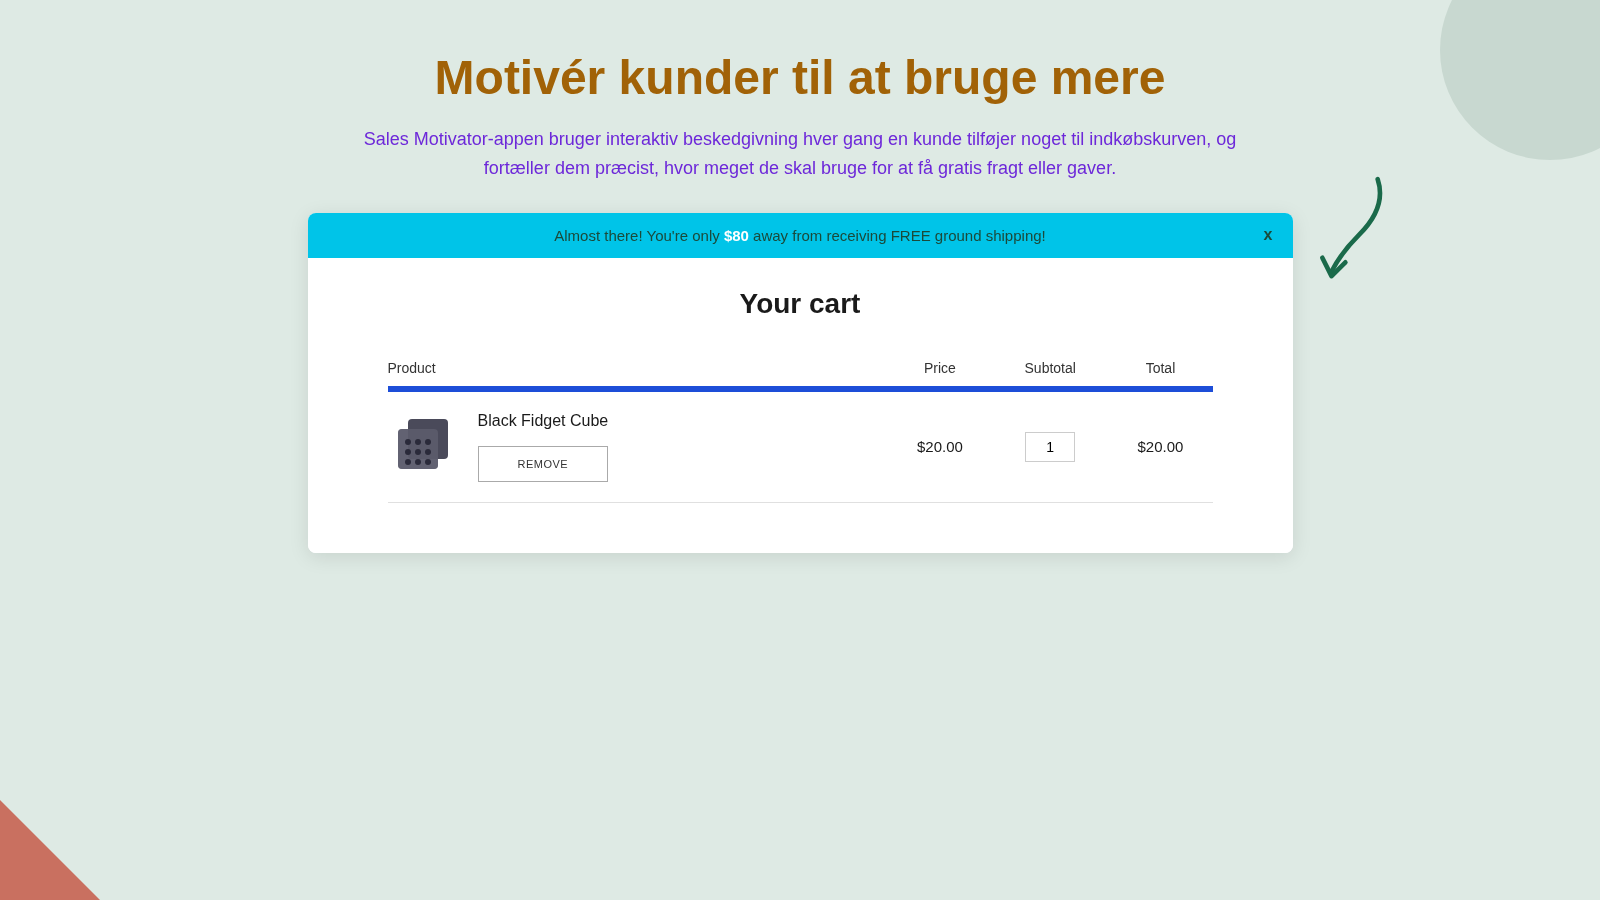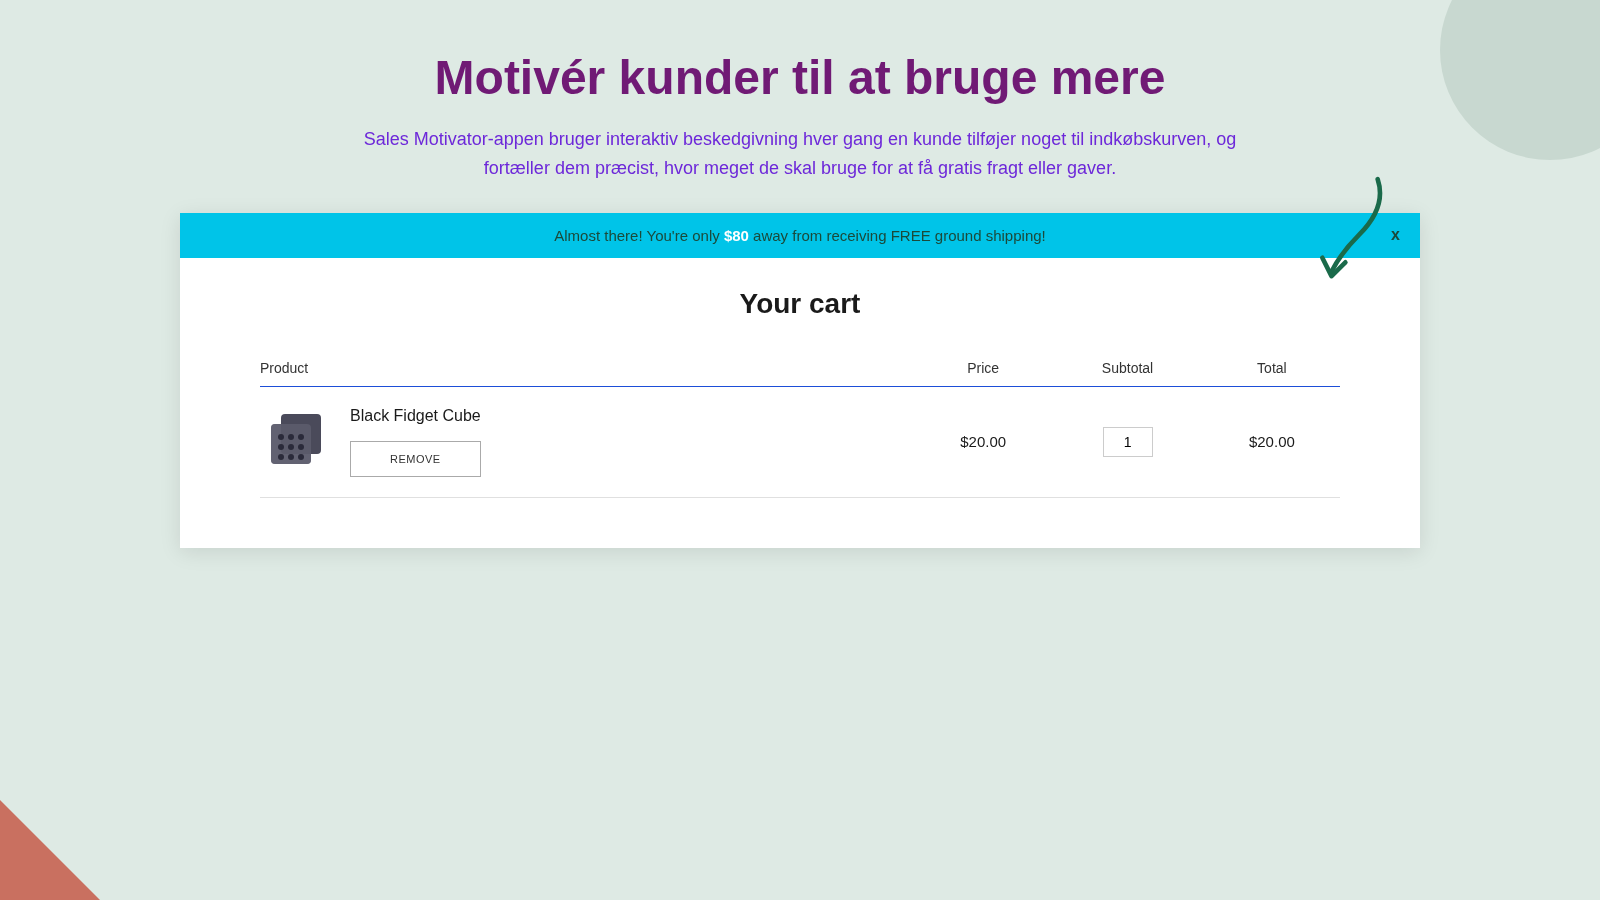--- a/index.html
+++ b/index.html
@@ -41,21 +41,21 @@
       z-index: 1;
       display: flex;
       flex-direction: column;
       align-items: center;
       padding-top: 50px;
     }
 
     .main-title {
       font-size: 48px;
       font-weight: 800;
-      color: #701a75;
+      color: #a16207;
       text-align: center;
       margin-bottom: 20px;
     }
 
     .subtitle {
       font-size: 18px;
       color: #6d28d9;
       text-align: center;
       max-width: 900px;
       line-height: 1.6;
@@ -70,23 +70,23 @@
       z-index: 2;
     }
 
     .arrow-svg {
       width: 100px;
       height: 120px;
     }
 
     
     .cart-widget {
-      width: 1240px;
+      width: 985px;
       background: white;
-      border-radius: 0;
+      border-radius: 8px;
       overflow: hidden;
       box-shadow: 0 4px 20px rgba(0,0,0,0.1);
       position: relative;
     }
 
     
     .promo-banner {
       background-color: #00c4e8;
       padding: 14px 40px;
       display: flex;
@@ -131,21 +131,21 @@
       margin-bottom: 30px;
     }
 
     
     .cart-table {
       width: 100%;
       border-collapse: collapse;
     }
 
     .cart-table thead tr {
-      border-bottom: 1px solid #1d4ed8;
+      border-bottom: 6px solid #1d4ed8;
     }
 
     .cart-table th {
       font-size: 14px;
       font-weight: 400;
       color: #333;
       padding: 10px 0;
       text-align: left;
     }
 

